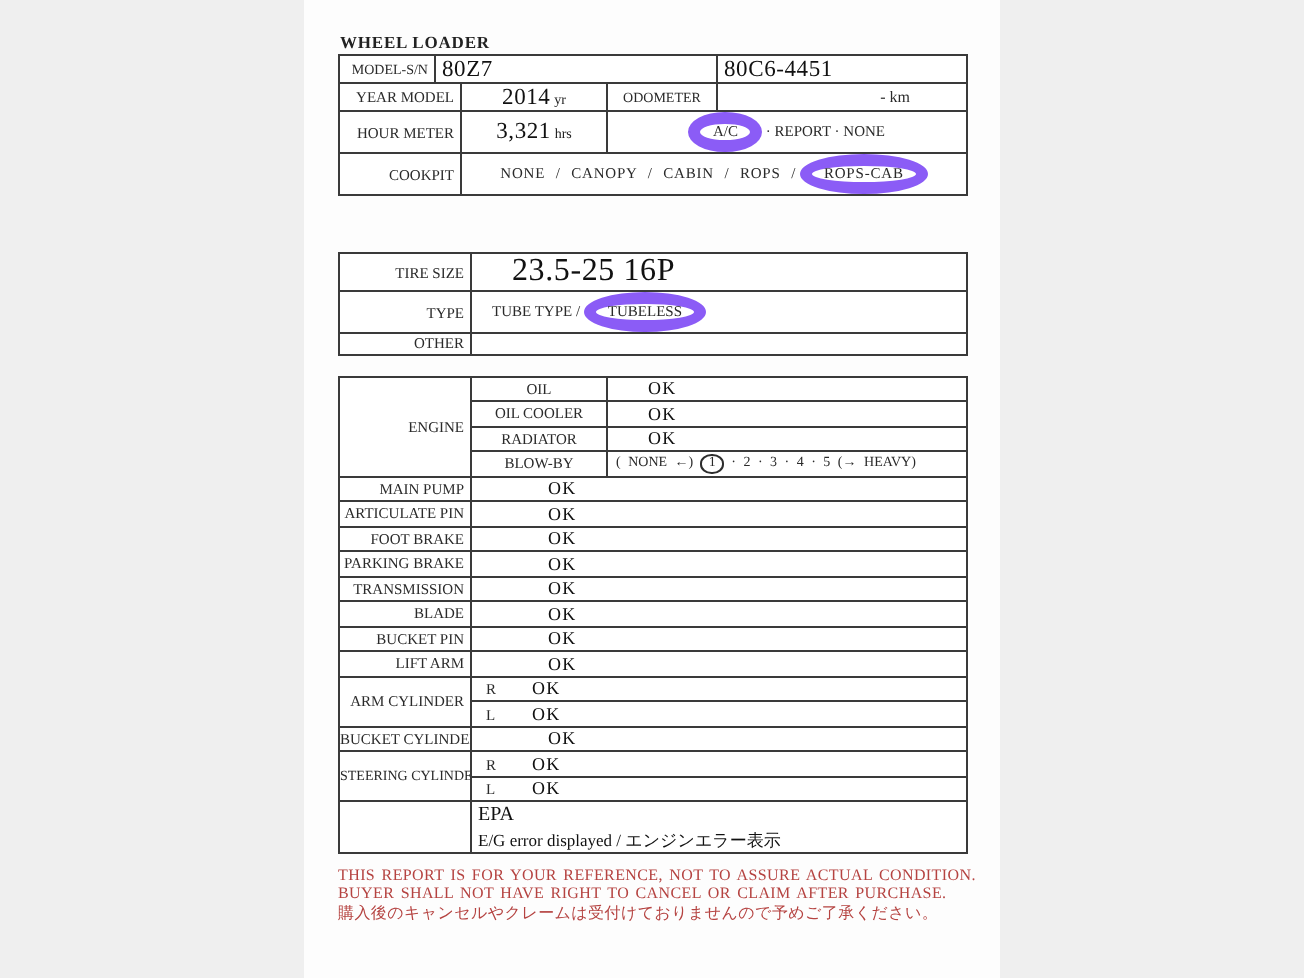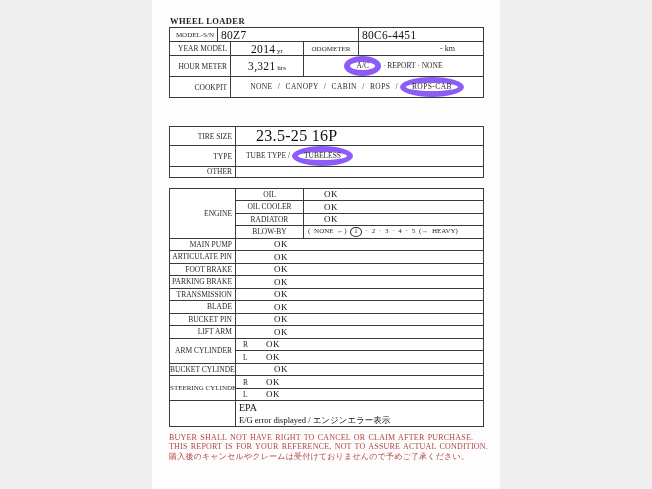--- a/index.html
+++ b/index.html
@@ -181,20 +181,20 @@
           <td></td>
           <td colspan="2" class="notes-cell">
             <div class="notes-l1">EPA</div>
             <div class="notes-l2">E/G error displayed / エンジンエラー表示</div>
           </td>
         </tr>
       </tbody>
         </table>
 
       <div class="disclaimer">
+        <div style="color: rgb(181, 67, 65);">THIS REPORT IS FOR YOUR REFERENCE, NOT TO ASSURE ACTUAL CONDITION.</div>
         <div style="color: rgb(181, 67, 65);">BUYER SHALL NOT HAVE RIGHT TO CANCEL OR CLAIM AFTER PURCHASE.</div>
-        <div style="color: rgb(181, 67, 65);">THIS REPORT IS FOR YOUR REFERENCE, NOT TO ASSURE ACTUAL CONDITION.</div>
         <div style="color: rgb(181, 67, 65);">購入後のキャンセルやクレームは受付けておりませんので予めご了承ください。</div>
       </div>
 
     </div>
   </div>
 </div>
 
 </body></html>

